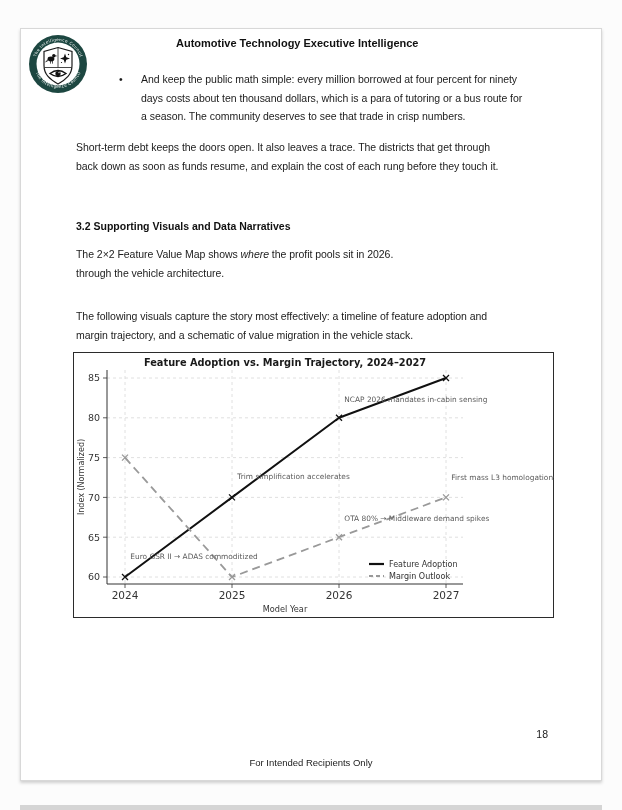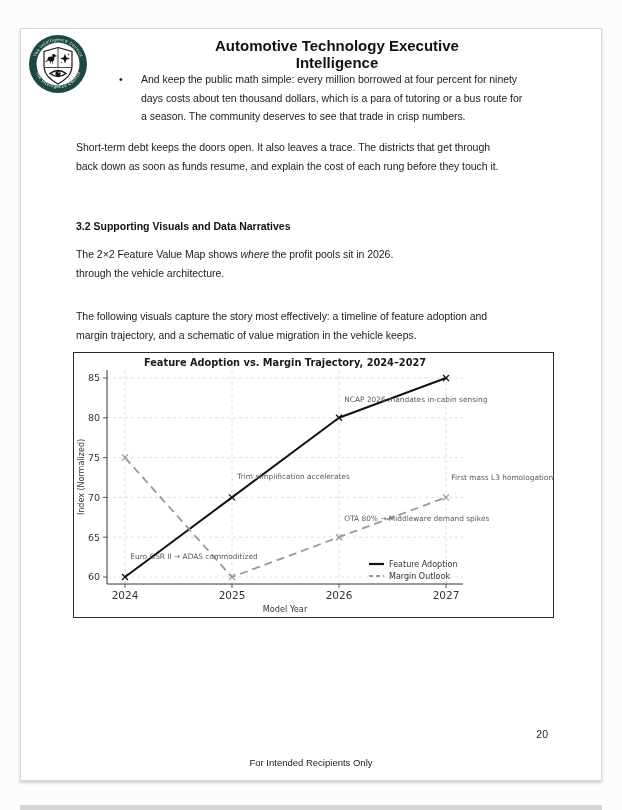--- a/index.html
+++ b/index.html
@@ -9,22 +9,22 @@
     font-family:"Liberation Sans", sans-serif; color:#1a1a1a;
     -webkit-font-smoothing:antialiased;
   }
   .page {
     position:absolute; left:20px; top:28px; width:582px; height:753px;
     background:#ffffff; border:1px solid #d8d8d8;
     box-shadow:0 2px 3px rgba(0,0,0,0.18);
   }
   .logo { position:absolute; left:7px; top:5px; width:60px; height:60px; }
   .doc-title {
-    position:absolute; left:155px; top:8px; width:322px; text-align:center;
-    font-size:15px; font-weight:bold; color:#111;
+    position:absolute; left:155px; top:8px; width:322px; text-align:left;
+    font-size:11px; font-weight:bold; color:#111;
   }
   .body-text { font-size:10.5px; letter-spacing:-0.04px; line-height:18.6px; color:#1b1b1b; }
   .bullet-dot { position:absolute; left:98px; top:41px; font-size:10.5px; line-height:18.6px; }
   .bullet-dot::before { content:"•"; }
   .bullet-text { position:absolute; left:120px; top:41px; width:420px; }
   .para-short { position:absolute; left:55px; top:109px; width:480px; }
   .section-heading { position:absolute; left:55px; top:191px; font-size:10.5px; font-weight:bold; color:#111; }
   .para-map { position:absolute; left:55px; top:216px; width:480px; }
   .para-follow { position:absolute; left:55px; top:278px; width:480px; }
   .it { font-style:italic; }
@@ -96,21 +96,21 @@
 
   <div class="para-map body-text">
     <div>
       <span>The 2×2 Feature Value Map shows </span><span class="it">where</span><span> the profit pools sit in 2026.</span>
     </div>
     <div>through the vehicle architecture.</div>
   </div>
 
   <div class="para-follow body-text">
     <div>The following visuals capture the story most effectively: a timeline of feature adoption and</div>
-    <div>margin trajectory, and a schematic of value migration in the vehicle keeps.</div>
+    <div>margin trajectory, and a schematic of value migration in the vehicle stack.</div>
   </div>
 
   <div class="chart-figure" id="chart"><svg width="481" height="266" viewBox="0 0 481 266">
         <rect x="0.5" y="0.5" width="480" height="265" fill="#ffffff" stroke="#2b2b2b" stroke-width="1"></rect>
         <text x="212" y="14" font-size="9.8" fill="#1a1a1a" font-family="DejaVu Sans, sans-serif" text-anchor="middle" font-weight="bold">Feature Adoption vs. Margin Trajectory, 2024–2027</text>
         <line x1="34" x2="390" y1="225" y2="225" stroke="#d8d8d8" stroke-width="0.8" stroke-dasharray="3 3"></line>
         <line x1="34" x2="390" y1="185.2" y2="185.2" stroke="#d8d8d8" stroke-width="0.8" stroke-dasharray="3 3"></line>
         <line x1="34" x2="390" y1="145.4" y2="145.4" stroke="#d8d8d8" stroke-width="0.8" stroke-dasharray="3 3"></line>
         <line x1="34" x2="390" y1="105.6" y2="105.6" stroke="#d8d8d8" stroke-width="0.8" stroke-dasharray="3 3"></line>
         <line x1="34" x2="390" y1="65.8" y2="65.8" stroke="#d8d8d8" stroke-width="0.8" stroke-dasharray="3 3"></line>
@@ -157,17 +157,17 @@
         <text x="164.34999999999513" y="127.09200000000003" font-size="7.4" fill="#5a5a5a" font-family="DejaVu Sans, sans-serif">Trim simplification accelerates</text>
         <text x="271.34999999999513" y="49.879999999999995" font-size="7.4" fill="#5a5a5a" font-family="DejaVu Sans, sans-serif">NCAP 2026 mandates in-cabin sensing</text>
         <text x="271.34999999999513" y="169.28" font-size="7.4" fill="#5a5a5a" font-family="DejaVu Sans, sans-serif">OTA 80% → Middleware demand spikes</text>
         <text x="378.34999999999513" y="127.88799999999998" font-size="7.4" fill="#5a5a5a" font-family="DejaVu Sans, sans-serif">First mass L3 homologations</text>
         <line x1="296" x2="311" y1="212" y2="212" stroke="#111111" stroke-width="2.2" stroke-dasharray="none"></line>
         <text x="316" y="215" font-size="8" fill="#333" font-family="DejaVu Sans, sans-serif">Feature Adoption</text>
         <line x1="296" x2="311" y1="224" y2="224" stroke="#999999" stroke-width="1.8" stroke-dasharray="4 3"></line>
         <text x="316" y="227" font-size="8" fill="#333" font-family="DejaVu Sans, sans-serif">Margin Outlook</text>
       </svg></div>
 
-  <div class="page-number">20</div>
+  <div class="page-number">18</div>
   <div class="footer-black">For Intended Recipients Only</div>
 </div>
 
 <div class="next-page-strip"></div>
 
 </body></html>

